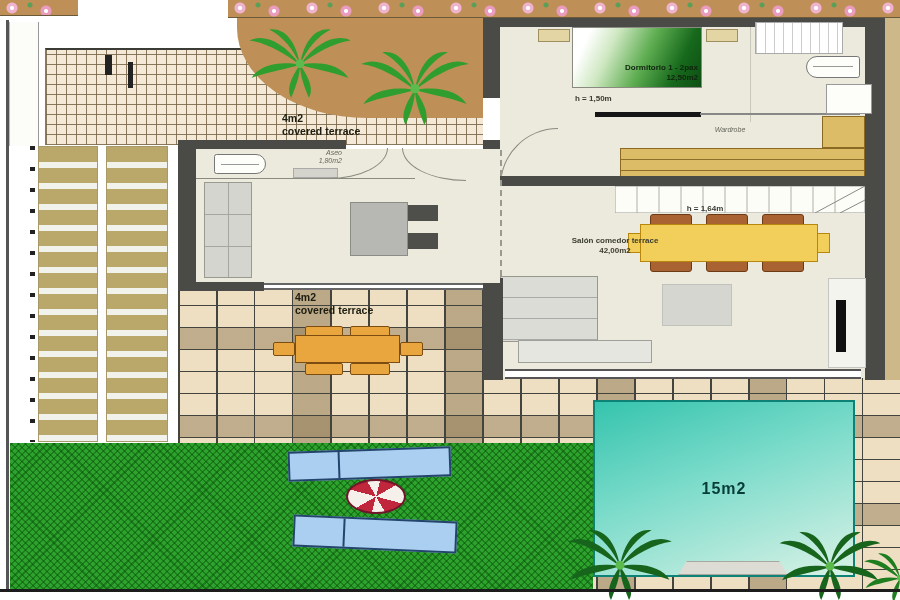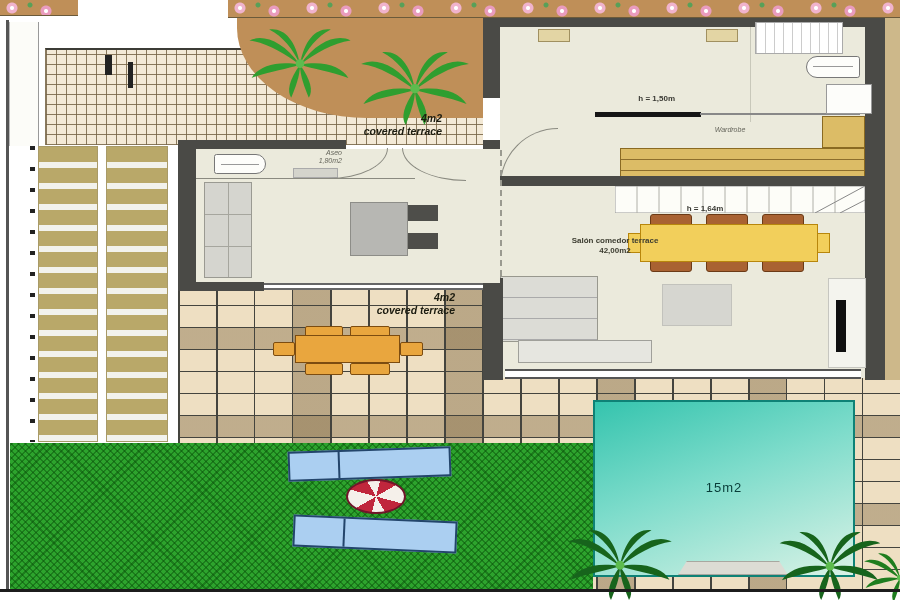--- a/index.html
+++ b/index.html
@@ -24,21 +24,21 @@
       repeating-linear-gradient(90deg,#44443e 0 1.5px,rgba(0,0,0,0) 1.5px 38px),
       repeating-linear-gradient(0deg,rgba(0,0,0,0) 0 66px,rgba(146,124,88,.5) 66px 88px),
       repeating-linear-gradient(90deg,rgba(0,0,0,0) 0 114px,rgba(146,124,88,.55) 114px 152px);}
   .grass{background-color:#2da32d;
     background-image:
       repeating-linear-gradient(45deg,rgba(8,78,8,.45) 0 1.5px,rgba(0,0,0,0) 1.5px 5px),
       repeating-linear-gradient(-45deg,rgba(8,78,8,.45) 0 1.5px,rgba(0,0,0,0) 1.5px 5px);}
   .louver-col{background-color:#f2f2ec;border:1px solid #a89a68;
     background-image:repeating-linear-gradient(180deg,#b9a869 0 15px,#f2f2ec 15px 21px);}
   .floor{background:#ebeadc;}
-  .lbl{color:#1c1c10;font-weight:bold;text-align:right;line-height:1.2;font-style:italic;}
+  .lbl{color:#1c1c10;font-weight:bold;text-align:left;line-height:1.2;}
   .note{color:#3a3a34;font-size:8px;font-weight:bold;}
   .tiny{color:#66665c;font-size:7px;font-style:italic;line-height:1.15;}
   .arc-bl{border-left:1px solid #8a8a80;border-bottom:1px solid #8a8a80;border-bottom-left-radius:100% 100%;}
   .arc-br{border-right:1px solid #8a8a80;border-bottom:1px solid #8a8a80;border-bottom-right-radius:100% 100%;}
   .arc-tl{border-left:1px solid #8a8a80;border-top:1px solid #8a8a80;border-top-left-radius:100% 100%;}
   .chair{background:#a96232;border:1px solid #6b3a16;border-radius:3px;}
   .ochair{background:#e9a63e;border:1px solid #7c4c10;border-radius:2px;}
   .lounger{background:#abcff1;border:2px solid #23456b;}
   .palm{color:#1e7d1e;}
 </style>
@@ -63,21 +63,21 @@
   </defs>
 </svg>
 
 <div class="plan">
 
   <div class="abs tiles" style="left:178px;top:288px;width:722px;height:304px;"></div>
   <div class="abs grass" style="left:10px;top:443px;width:583px;height:149px;"></div>
 
   <div class="abs" style="left:593px;top:400px;width:262px;height:177px;border:2px solid #0e8276;
        background:linear-gradient(160deg,#35c4ae 0%,#7edccb 45%,#d9f2e6 100%);">
-    <div class="abs" style="left:50%;top:78px;transform:translateX(-50%);font-weight:normal;font-size:13px;
+    <div class="abs" style="left:50%;top:78px;transform:translateX(-50%);font-weight:bold;font-size:16px;
          letter-spacing:1px;color:#083c38;">15m2</div>
     <div class="abs" style="left:83px;bottom:0;width:110px;height:14px;background:#dcdcd4;border:1px solid #a8a8a0;
          clip-path:polygon(8% 0,92% 0,100% 100%,0 100%);"></div>
   </div>
 
   <div class="abs brick" style="left:45px;top:48px;width:438px;height:97px;"></div>
   <div class="abs" style="left:105px;top:55px;width:7px;height:20px;background:#222;"></div>
   <div class="abs" style="left:128px;top:62px;width:5px;height:26px;background:#222;"></div>
 
   <div class="abs" style="left:237px;top:14px;width:246px;height:104px;background:#bf8f58;
@@ -100,23 +100,30 @@
   <div class="abs louver-col" style="left:38px;top:146px;width:60px;height:296px;"></div>
   <div class="abs louver-col" style="left:106px;top:146px;width:62px;height:296px;"></div>
 
   <div class="abs wall" style="left:483px;top:18px;width:402px;height:9px;"></div>
   <div class="abs wall" style="left:865px;top:18px;width:20px;height:362px;"></div>
   <div class="abs wall" style="left:483px;top:18px;width:17px;height:80px;"></div>
   <div class="abs wall" style="left:483px;top:140px;width:17px;height:48px;"></div>
   <div class="abs floor" style="left:500px;top:27px;width:365px;height:158px;"></div>
   <div class="abs" style="left:750px;top:27px;width:1px;height:95px;background:#c8c8ba;"></div>
 
+  <div class="abs" style="left:572px;top:27px;width:130px;height:61px;border:1px solid #8a8a80;
+       background:linear-gradient(115deg,#ffffff 12%,#cfe8c2 30%,#5fae52 55%,#17691c 80%,#0d4f14);">
+    <div class="abs" style="right:3px;bottom:4px;text-align:right;font-size:8px;font-weight:bold;color:#10240e;line-height:1.25;">
+      <div>Dormitorio 1 - 2pax</div>
+      <div>12,50m2</div>
+    </div>
+  </div>
   <div class="abs" style="left:538px;top:29px;width:32px;height:13px;background:#e3d5a4;border:1px solid #a09060;"></div>
   <div class="abs" style="left:706px;top:29px;width:32px;height:13px;background:#e3d5a4;border:1px solid #a09060;"></div>
-  <div class="abs note" style="left:575px;top:94px;width:100px;text-align:right;">h = 1,50m</div>
+  <div class="abs note" style="left:575px;top:94px;width:100px;text-align:left;">h = 1,50m</div>
   <div class="abs" style="left:595px;top:112px;width:106px;height:5px;background:#161616;"></div>
   <div class="abs" style="left:700px;top:113px;width:160px;height:2px;background:#888;"></div>
   <div class="abs tiny" style="left:690px;top:126px;width:80px;text-align:center;">Wardrobe</div>
   <div class="abs" style="left:620px;top:148px;width:245px;height:35px;background:#dcbc66;border:1px solid #8a6a22;
        background-image:repeating-linear-gradient(180deg,rgba(0,0,0,0) 0 10px,rgba(120,90,30,.8) 10px 11px);"></div>
   <div class="abs" style="left:822px;top:116px;width:43px;height:32px;background:#dcbc66;border:1px solid #8a6a22;"></div>
 
   <div class="abs" style="left:755px;top:22px;width:88px;height:32px;background:#fff;border:1px solid #aaa;
        background-image:repeating-linear-gradient(90deg,#ccc 0 1px,rgba(0,0,0,0) 1px 9px);"></div>
   <div class="abs" style="left:806px;top:56px;width:54px;height:22px;background:#fdfdfa;border:1px solid #777;border-radius:12px 3px 3px 12px;">

